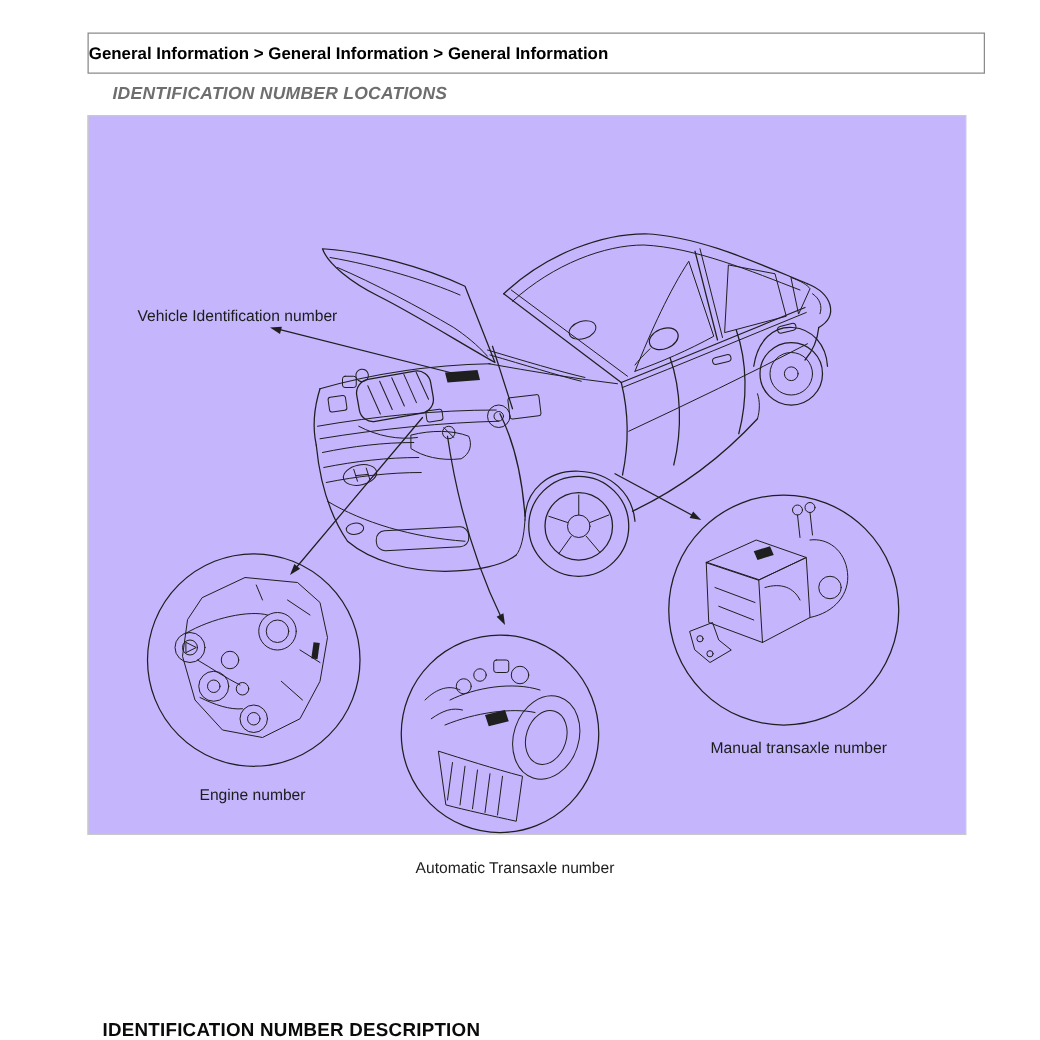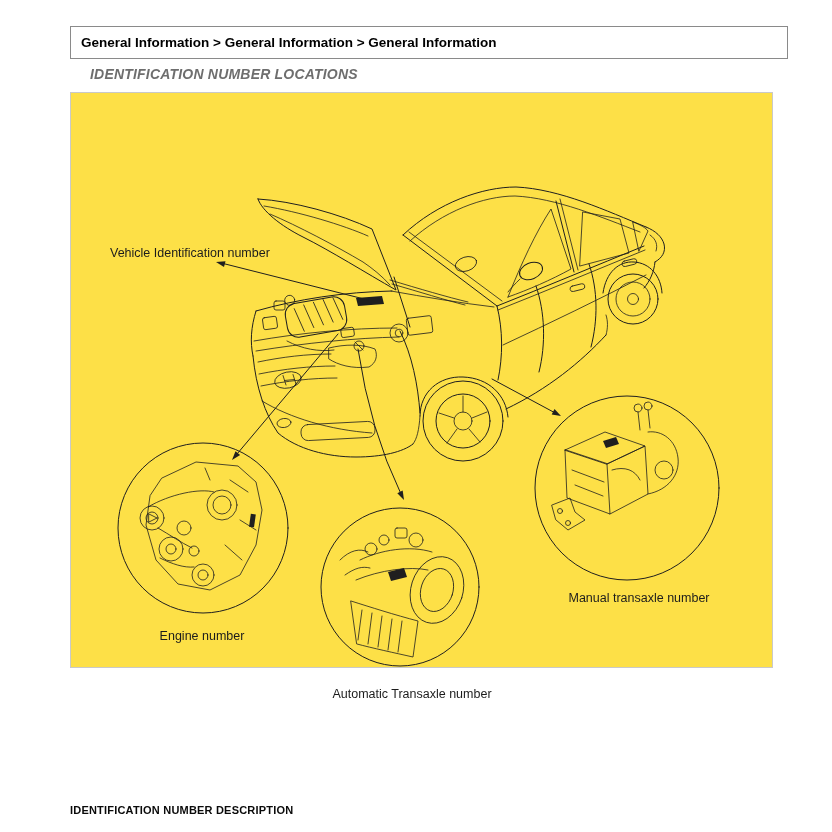--- a/index.html
+++ b/index.html
@@ -7,35 +7,35 @@
     --figure-border:#c9c9c9; --page-bg:#ffffff;
   }
   html,body{margin:0;padding:0;}
   body{
     width:832px;height:832px;position:relative;background:var(--page-bg);
     font-family:"Liberation Sans",sans-serif;overflow:hidden;
   }
   .breadcrumb{
     position:absolute;left:70px;top:26px;width:718px;height:33px;
     border:1px solid var(--breadcrumb-border);box-sizing:border-box;
-    display:flex;align-items:center;padding-left:10px;
+    display:flex;align-items:center;padding-left:0;
     font-size:13.5px;font-weight:bold;color:#000;
   }
   .sec-gray{
     position:absolute;left:90px;top:66px;margin:0;
     font-size:14px;font-weight:bold;color:var(--heading-gray);letter-spacing:.2px;font-style:italic;
   }
   .figure{
     position:absolute;left:70px;top:92px;width:703px;height:576px;
-    border:1px solid var(--figure-border);box-sizing:border-box;background:#fde047;
+    border:1px solid var(--figure-border);box-sizing:border-box;background:#c4b5fd;
   }
   .figure svg{display:block;}
   .sec-black{
-    position:absolute;left:70px;top:804px;margin:0;
-    font-size:11px;font-weight:bold;color:#0a0a0a;letter-spacing:.2px;
+    position:absolute;left:70px;top:804px;margin:12px;
+    font-size:15px;font-weight:bold;color:#0a0a0a;letter-spacing:.2px;
   }
   .ln{fill:none;stroke:var(--ink);stroke-width:1;stroke-linecap:round;stroke-linejoin:round;}
   .ln-thin{fill:none;stroke:var(--ink);stroke-width:.8;stroke-linecap:round;stroke-linejoin:round;}
   .fill-ink{fill:var(--ink);stroke:none;}
   .lbl{font-family:"Liberation Sans",sans-serif;font-size:12.5px;fill:#1c1c1c;}
 </style>
 </head>
 <body>
 
 <div class="breadcrumb">General Information &gt; General Information &gt; General Information</div>

